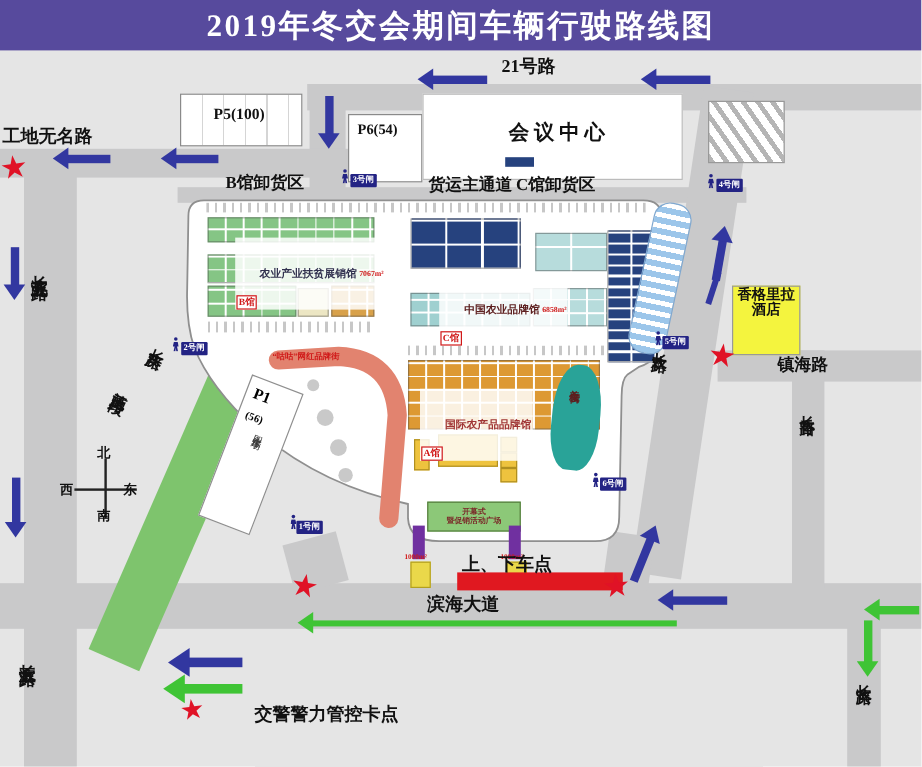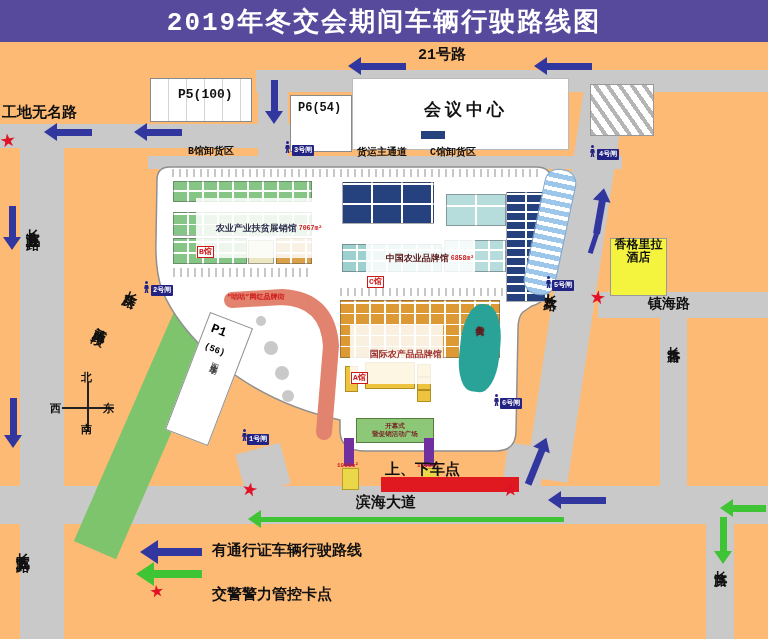--- a/index.html
+++ b/index.html
@@ -1,31 +1,31 @@
 <!DOCTYPE html>
 <html><head>
 <meta charset="utf-8">
 <style>
   html,body{margin:0;padding:0;background:#fff;}
-  #stage{position:relative;width:768px;height:639px;background:#fdba74;overflow:hidden;
-         font-family:Liberation Mono, monospace;}
+  #stage{position:relative;width:768px;height:639px;background:#e5e5e5;overflow:hidden;
+         font-family:Liberation Serif, serif;}
   .abs{position:absolute;}
   
   #titlebar{left:0;top:0;width:768px;height:42px;background:#574a9d;z-index:20;
             display:flex;align-items:center;justify-content:center;}
   #titlebar span{color:#fff;font-size:26px;font-weight:bold;letter-spacing:2px;}
   
   .road{background:#c9c9ca;z-index:0;}
   .greenroad{background:#7ec46d;z-index:1;}
   
   .lbl{z-index:9;color:#111;white-space:nowrap;line-height:1.1;}
   .b15{font-size:15px;font-weight:bold;}
   .b14{font-size:14px;font-weight:bold;}
   .b13{font-size:13px;font-weight:bold;}
-  .s8{font-size:10px;font-weight:bold;}
+  .s8{font-size:14px;font-weight:bold;}
   .vert{writing-mode:vertical-rl;text-orientation:upright;letter-spacing:2px;}
   
   .bld{background:#fff;border:1.5px solid #8a8a8a;z-index:3;}
   .hatch{background:repeating-linear-gradient(55deg,#b5b5b5 0 4px,#fff 4px 10px);}
   
   .cells{z-index:5;border:1px solid rgba(70,70,70,.45);}
   .cells-sm{background-image:
       repeating-linear-gradient(0deg,transparent 0 9.5px,#fff 9.5px 11px),
       repeating-linear-gradient(90deg,var(--b) 0 13.5px,#fff 13.5px 15px);}
   .cells-lg{background-image:
@@ -289,21 +289,20 @@
     <span style="left:25px;top:2px;">北</span>
     <span style="left:-6px;top:33px;">西</span>
     <span style="left:47px;top:33px;">东</span>
     <span style="left:25px;top:54px;">南</span>
   </div>
 
   <div class="abs ar left big" style="left:140px;top:540px;width:62px;height:24px;">
       <i class="sh"></i>
       <i class="hd"></i>
     </div>
-  <div class="abs lbl b15" style="left:212px;top:544px;">有通行证车辆行驶路线</div>
   <div class="abs ar left green big" style="left:136px;top:562px;width:66px;height:24px;">
       <i class="sh"></i>
       <i class="hd"></i>
     </div>
   <div class="abs star" style="left:150px;top:580px;font-size:23px;transform:rotate(-8deg);"></div>
   <div class="abs lbl b15" style="left:212px;top:588px;">交警警力管控卡点</div>
 
 </div>
 
 </body></html>

